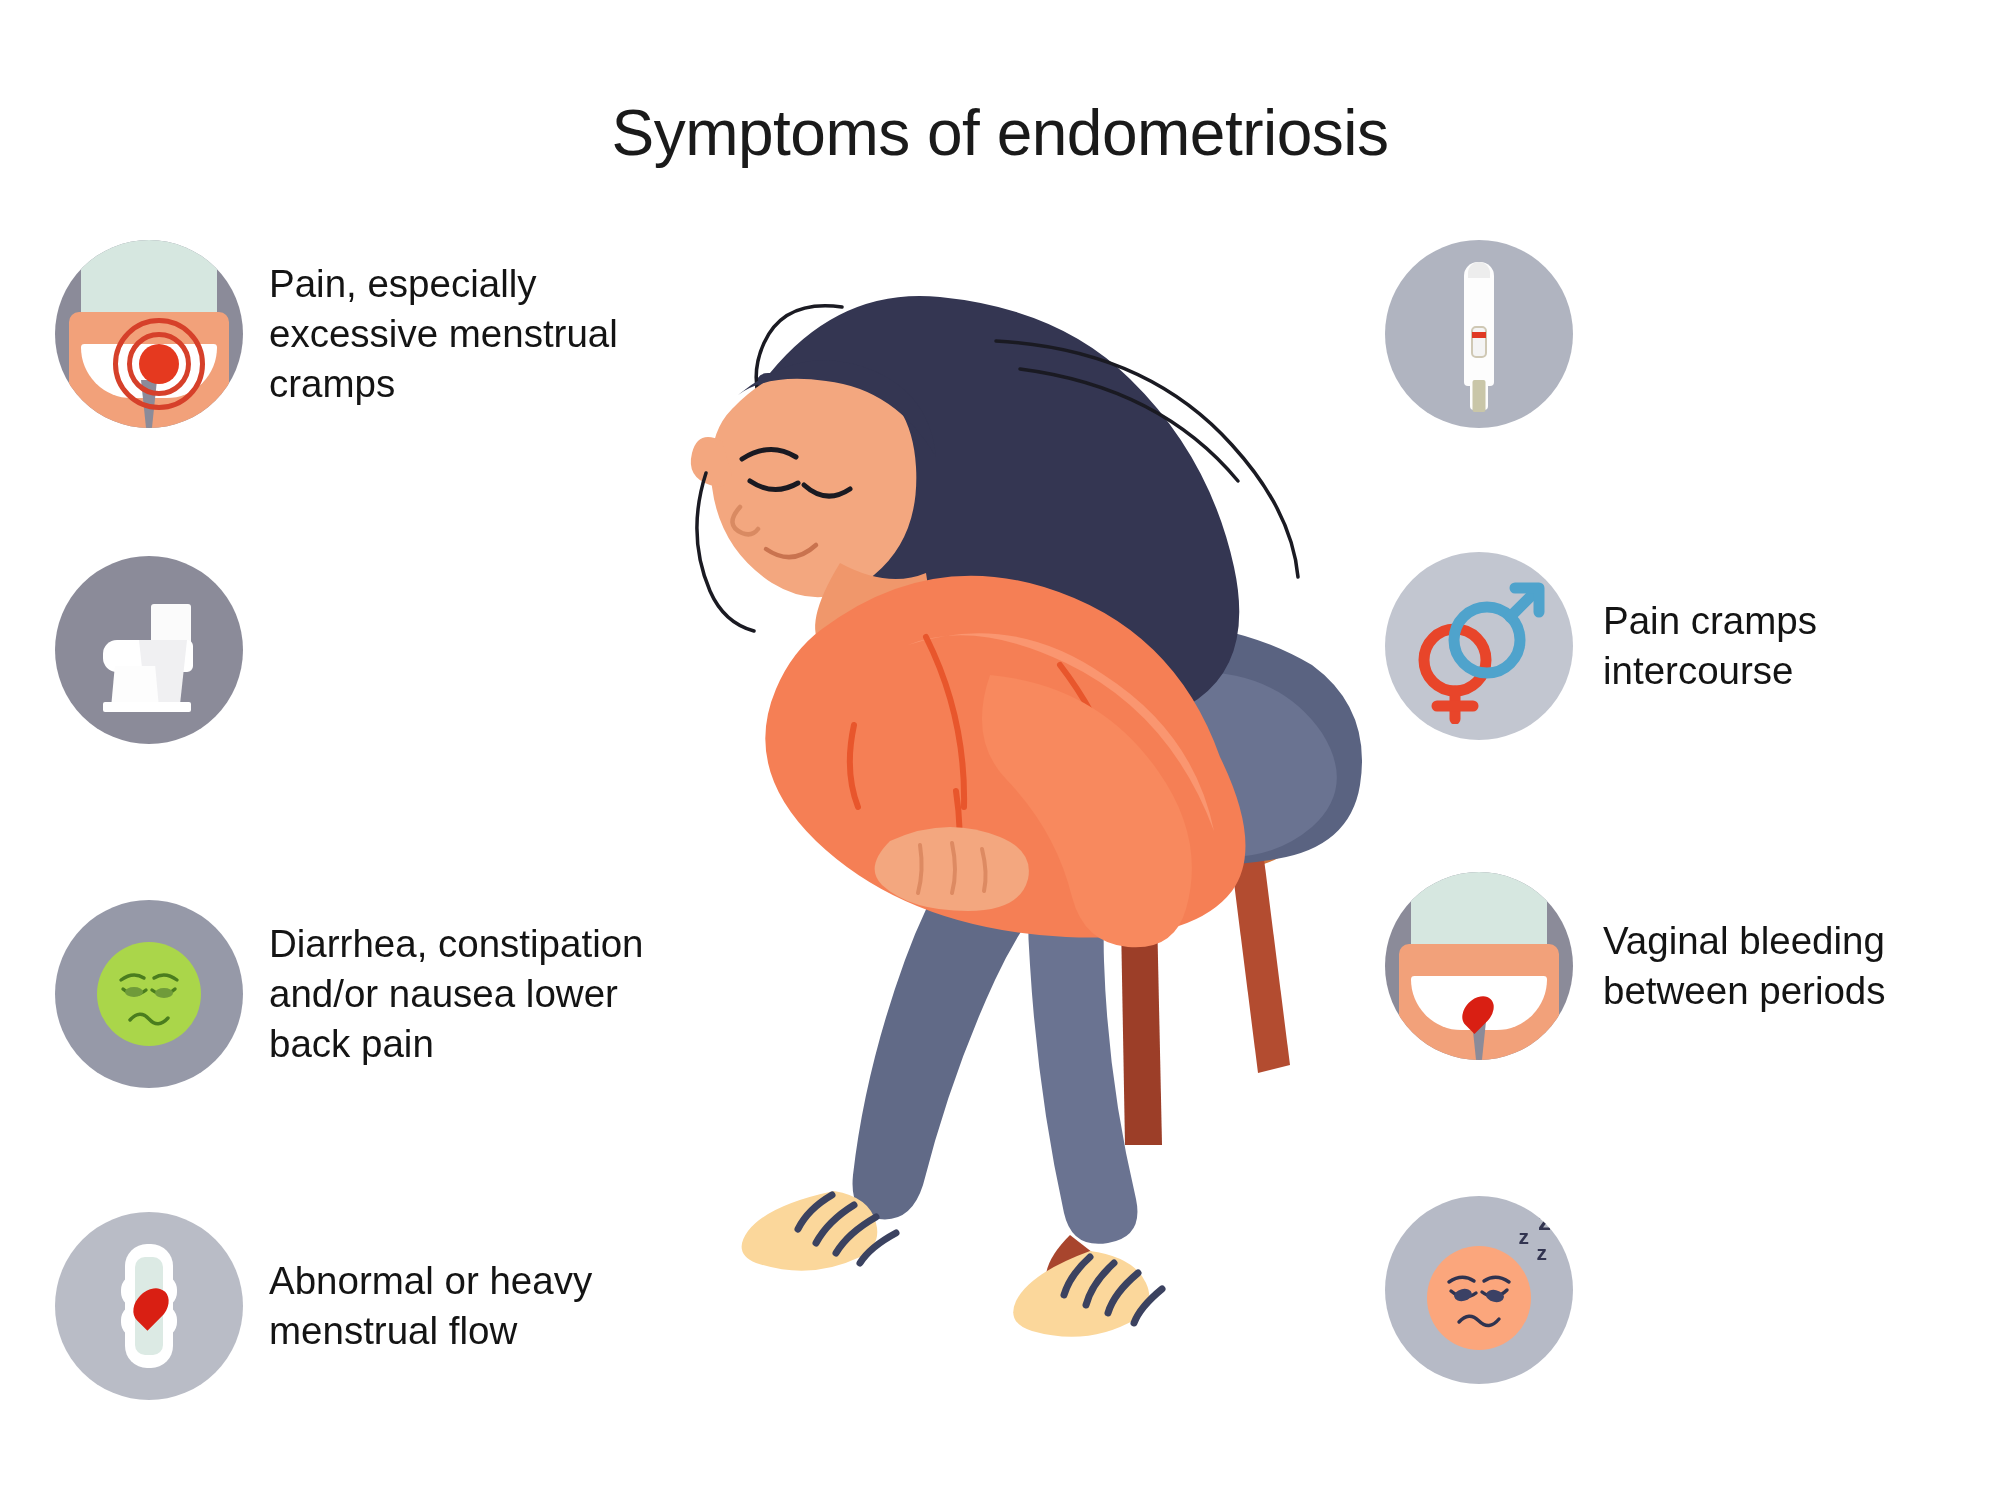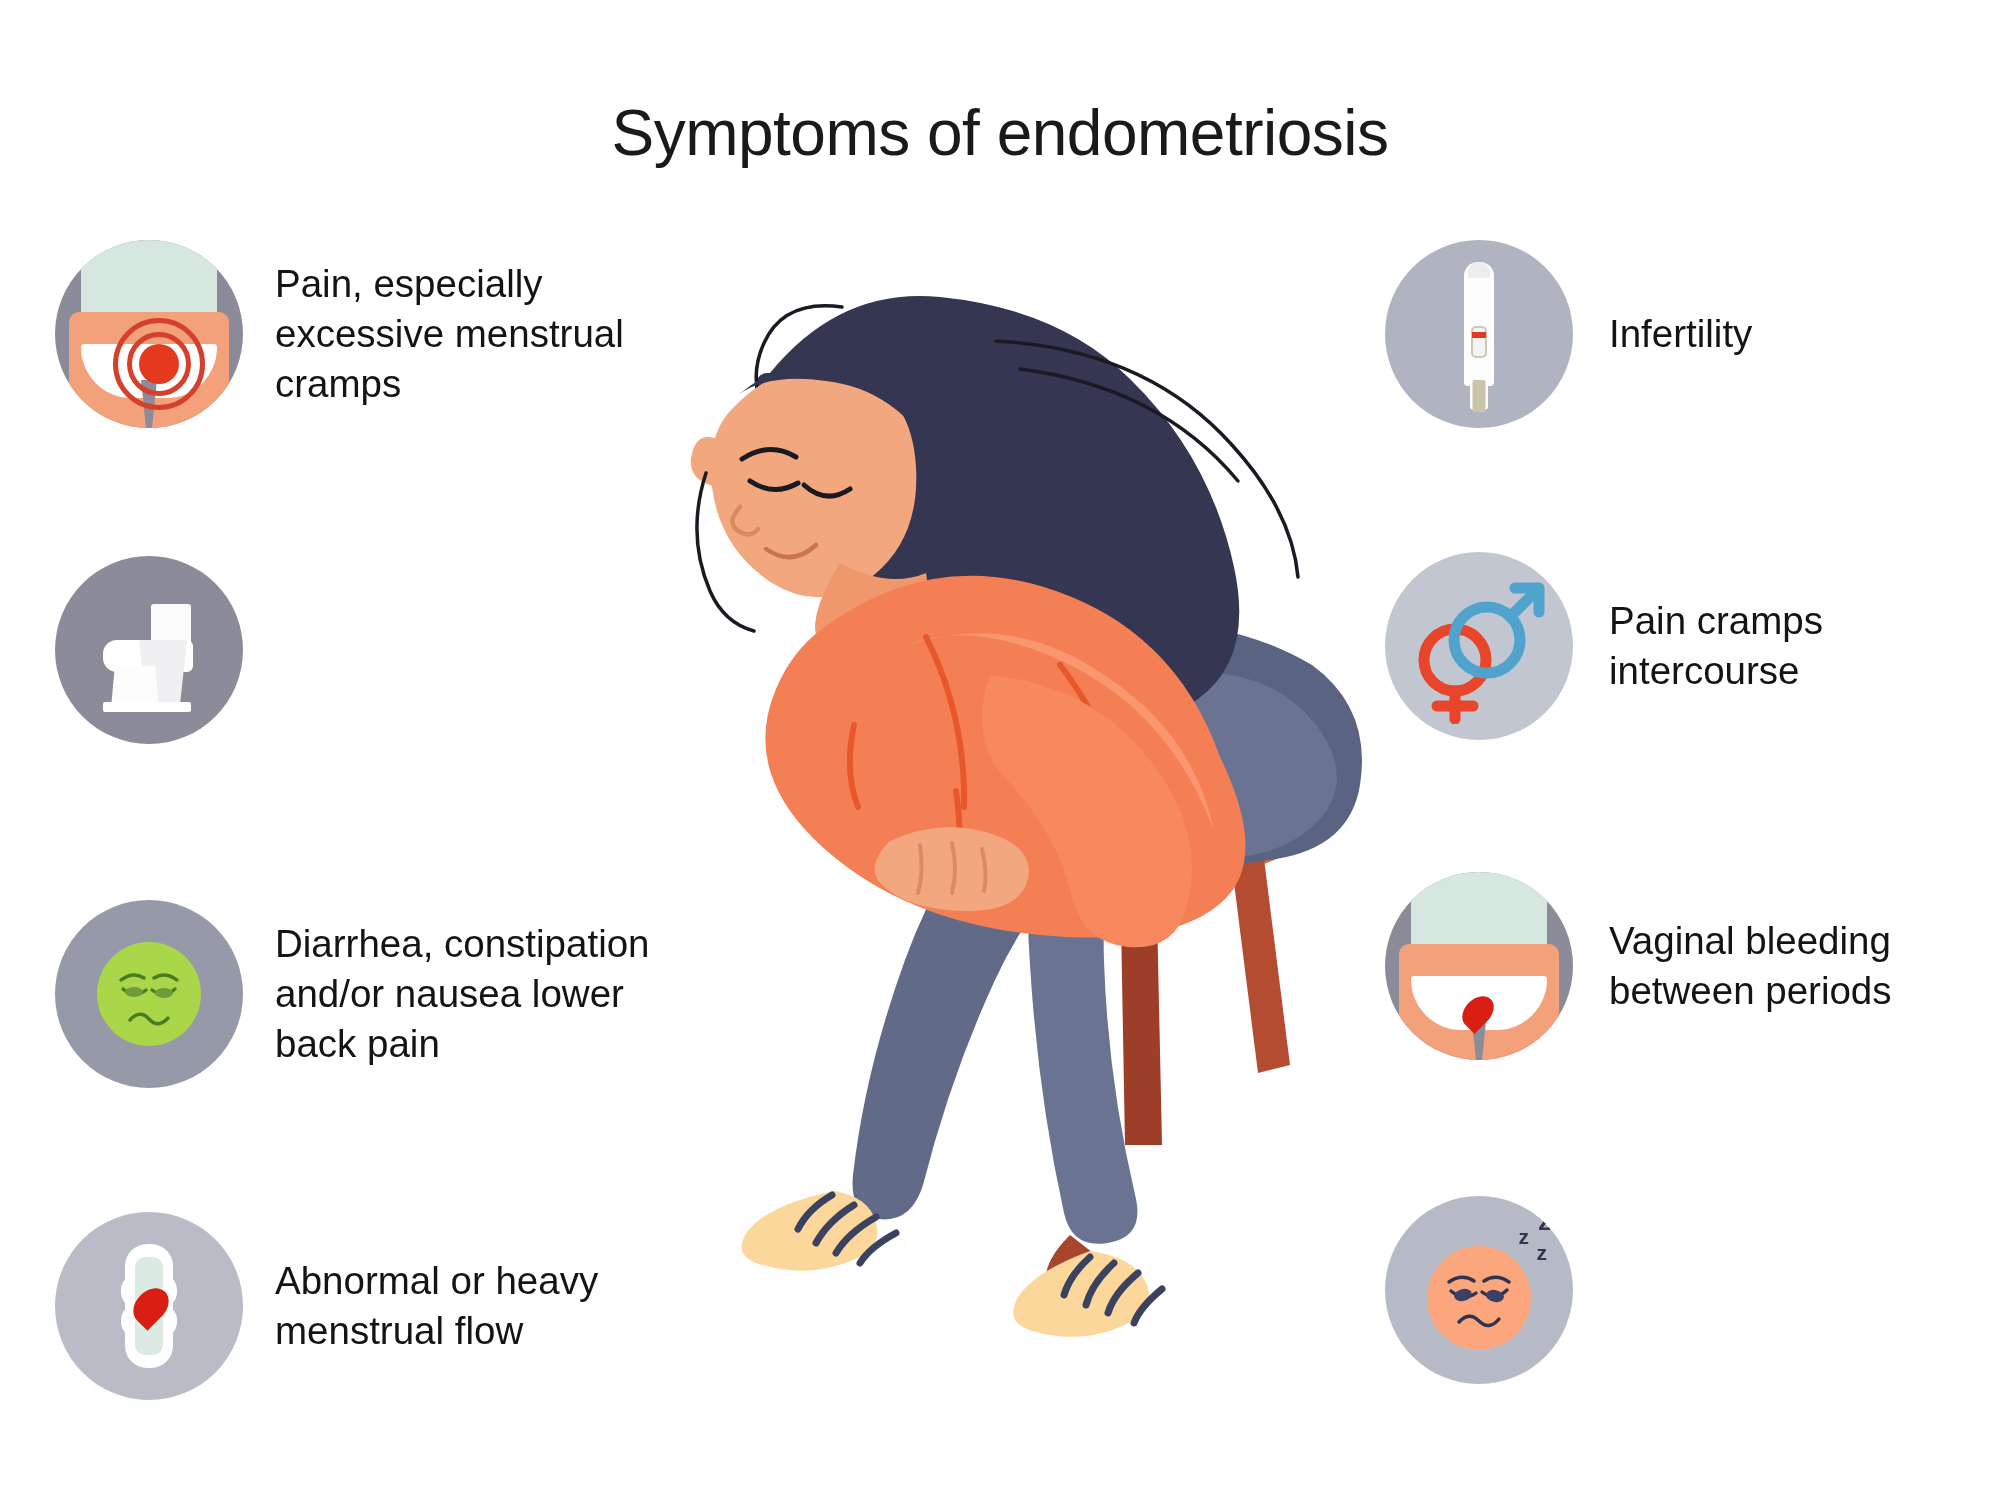--- a/index.html
+++ b/index.html
@@ -45,21 +45,20 @@
     width: 188px; height: 188px;
     border-radius: 50%;
     flex: 0 0 188px;
     overflow: hidden;
   }
   .sym-label {
     font-size: 38.5px;
     line-height: 1.30;
     color: #141414;
     font-weight: 400;
-    margin-left: 6px;
   }
 
   
   #sym-l0 { top: 240px; }
   #sym-l1 { top: 556px; }
   #sym-l2 { top: 900px; justify-content: flex-end; }
   #sym-l3 { top: 1212px; align-items: center; }
   
   #sym-r0 { top: 240px; }
   #sym-r1 { top: 552px; }
@@ -391,21 +390,20 @@
 
     <div class="symptom" id="sym-r0">
       <div class="icon-circle" style="background:#b0b4c0">
         <div class="test-body"></div>
         <div class="test-cap"></div>
         <div class="test-stick"></div>
         <div class="test-pad"></div>
         <div class="test-window"></div>
         <div class="test-line"></div>
       </div>
-      <div class="sym-label" style="width:330px">Infertility</div>
     </div>
 
     <div class="symptom" id="sym-r1">
       <div class="icon-circle" style="background:#c2c6d0">
         <svg class="gender-svg" width="152" height="156" viewBox="0 0 152 156">
           <g fill="none" stroke-linecap="round">
             <circle cx="52" cy="92" r="31" stroke="#e8452a" stroke-width="11"></circle>
             <path d="M52 123 L52 151" stroke="#e8452a" stroke-width="11"></path>
             <path d="M34 138 L70 138" stroke="#e8452a" stroke-width="11"></path>
             <circle cx="84" cy="72" r="33" stroke="#4fa3cc" stroke-width="11"></circle>

